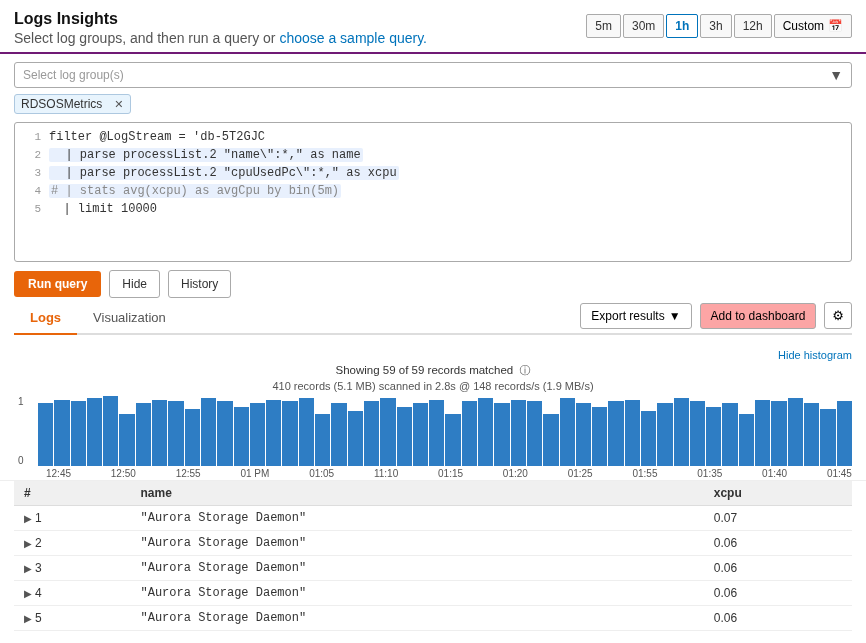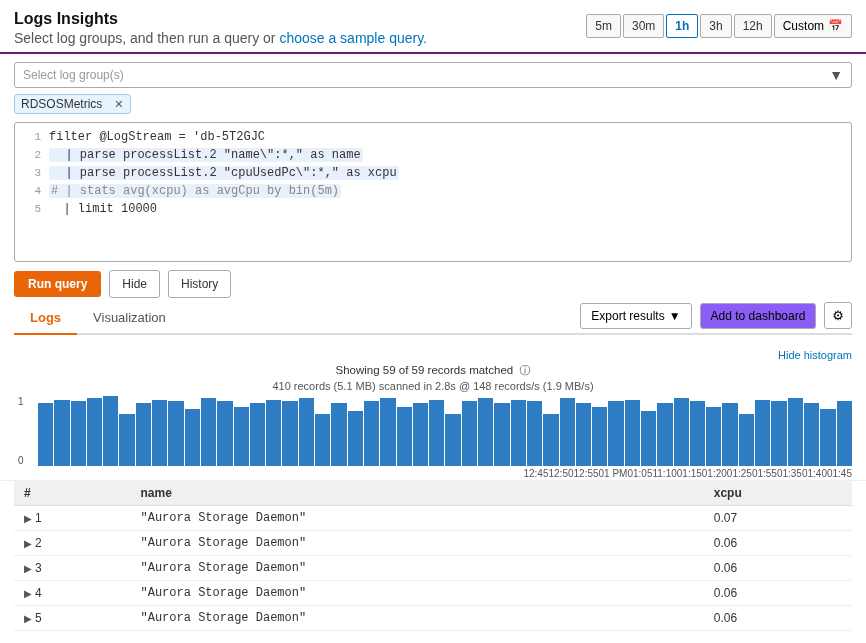--- a/index.html
+++ b/index.html
@@ -148,21 +148,21 @@
       border: 1px solid #aaa;
       border-radius: 3px;
       padding: 5px 10px;
       font-size: 12px;
       cursor: pointer;
       display: flex;
       align-items: center;
       gap: 4px;
     }
     .btn-dashboard {
-      background: #8b5cf6;
+      background: #fca5a5;
       border: 1px solid #aaa;
       border-radius: 3px;
       padding: 5px 10px;
       font-size: 12px;
       cursor: pointer;
     }
     .gear-btn {
       background: none;
       border: 1px solid #aaa;
       border-radius: 3px;
@@ -214,25 +214,25 @@
     .y-axis-label {
       position: absolute;
       left: -20px;
       font-size: 10px;
       color: #555;
     }
     .y-axis-1 { top: 0; }
     .y-axis-0 { bottom: 10px; }
     .x-axis {
       display: flex;
-      justify-content: flex-end;
+      justify-content: space-between;
       font-size: 10px;
       color: #555;
       margin-top: 2px;
-      margin-left: 0;
+      margin-left: 8px;
     }
 
     .results-table {
       width: 100%;
       border-collapse: collapse;
       font-size: 12px;
     }
     .results-table thead tr {
       background: #f0f0f0;
       border-bottom: 1px solid #ddd;

